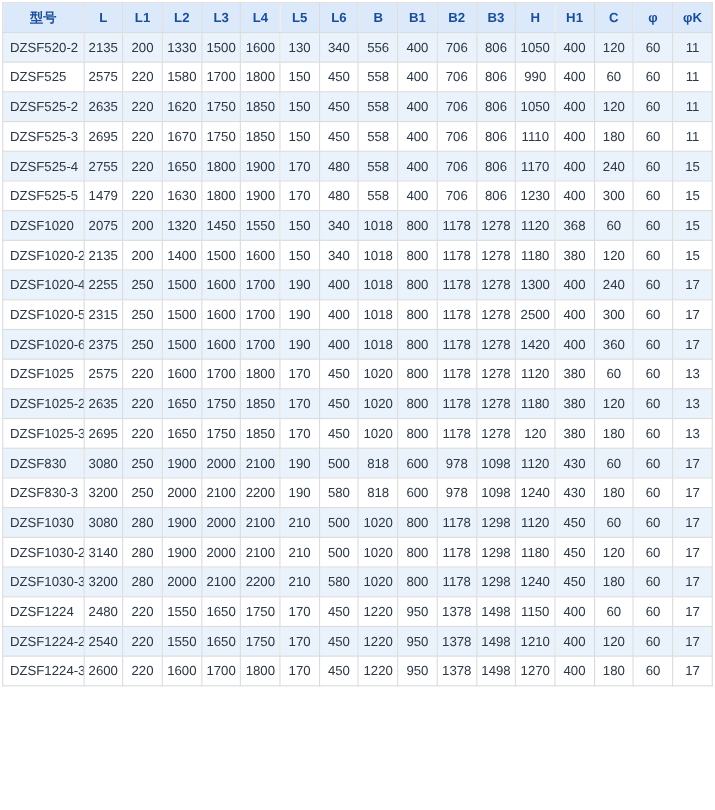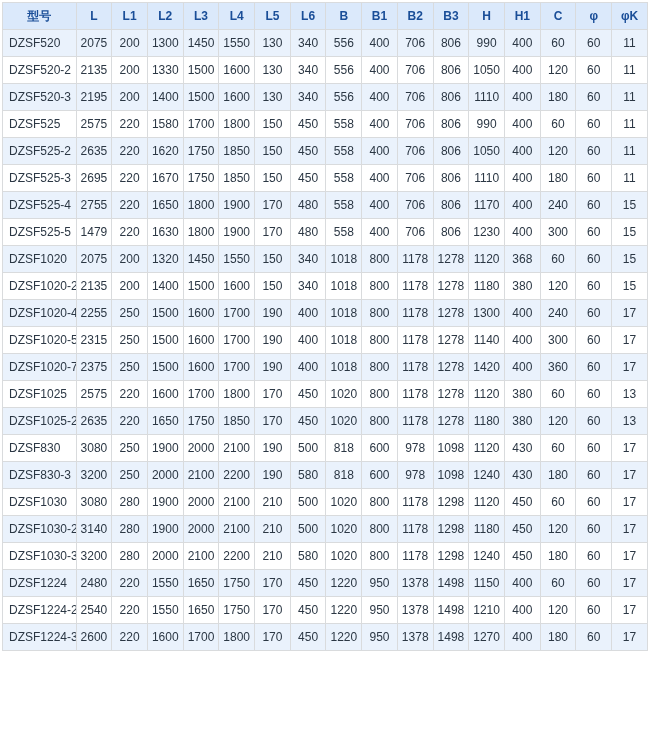--- a/index.html
+++ b/index.html
@@ -81,73 +81,35 @@
         <th>B3</th>
         <th>H</th>
         <th>H1</th>
         <th>C</th>
         <th>φ</th>
         <th>φK</th>
       </tr>
   </thead>
   <tbody id="table-body">
       <tr>
-        <td class="col-model">DZSF520</td>
-        <td>2075</td>
-        <td>200</td>
-        <td>1300</td>
-        <td>1450</td>
-        <td>1550</td>
-        <td>130</td>
-        <td>340</td>
-        <td>556</td>
-        <td>400</td>
-        <td>706</td>
-        <td>806</td>
-        <td>990</td>
-        <td>400</td>
-        <td>60</td>
-        <td>60</td>
-        <td>11</td>
-      </tr>
-      <tr>
         <td class="col-model">DZSF520-2</td>
         <td>2135</td>
         <td>200</td>
         <td>1330</td>
         <td>1500</td>
         <td>1600</td>
         <td>130</td>
         <td>340</td>
         <td>556</td>
         <td>400</td>
         <td>706</td>
         <td>806</td>
         <td>1050</td>
         <td>400</td>
         <td>120</td>
-        <td>60</td>
-        <td>11</td>
-      </tr>
-      <tr>
-        <td class="col-model">DZSF520-3</td>
-        <td>2195</td>
-        <td>200</td>
-        <td>1400</td>
-        <td>1500</td>
-        <td>1600</td>
-        <td>130</td>
-        <td>340</td>
-        <td>556</td>
-        <td>400</td>
-        <td>706</td>
-        <td>806</td>
-        <td>1110</td>
-        <td>400</td>
-        <td>180</td>
         <td>60</td>
         <td>11</td>
       </tr>
       <tr>
         <td class="col-model">DZSF525</td>
         <td>2575</td>
         <td>220</td>
         <td>1580</td>
         <td>1700</td>
         <td>1800</td>
@@ -302,28 +264,28 @@
         <td>250</td>
         <td>1500</td>
         <td>1600</td>
         <td>1700</td>
         <td>190</td>
         <td>400</td>
         <td>1018</td>
         <td>800</td>
         <td>1178</td>
         <td>1278</td>
-        <td>1140</td>
+        <td>2500</td>
         <td>400</td>
         <td>300</td>
         <td>60</td>
         <td>17</td>
       </tr>
       <tr>
-        <td class="col-model">DZSF1020-7</td>
+        <td class="col-model">DZSF1020-6</td>
         <td>2375</td>
         <td>250</td>
         <td>1500</td>
         <td>1600</td>
         <td>1700</td>
         <td>190</td>
         <td>400</td>
         <td>1018</td>
         <td>800</td>
         <td>1178</td>
@@ -362,20 +324,39 @@
         <td>1850</td>
         <td>170</td>
         <td>450</td>
         <td>1020</td>
         <td>800</td>
         <td>1178</td>
         <td>1278</td>
         <td>1180</td>
         <td>380</td>
         <td>120</td>
+        <td>60</td>
+        <td>13</td>
+      </tr>
+      <tr>
+        <td class="col-model">DZSF1025-3</td>
+        <td>2695</td>
+        <td>220</td>
+        <td>1650</td>
+        <td>1750</td>
+        <td>1850</td>
+        <td>170</td>
+        <td>450</td>
+        <td>1020</td>
+        <td>800</td>
+        <td>1178</td>
+        <td>1278</td>
+        <td>120</td>
+        <td>380</td>
+        <td>180</td>
         <td>60</td>
         <td>13</td>
       </tr>
       <tr>
         <td class="col-model">DZSF830</td>
         <td>3080</td>
         <td>250</td>
         <td>1900</td>
         <td>2000</td>
         <td>2100</td>

